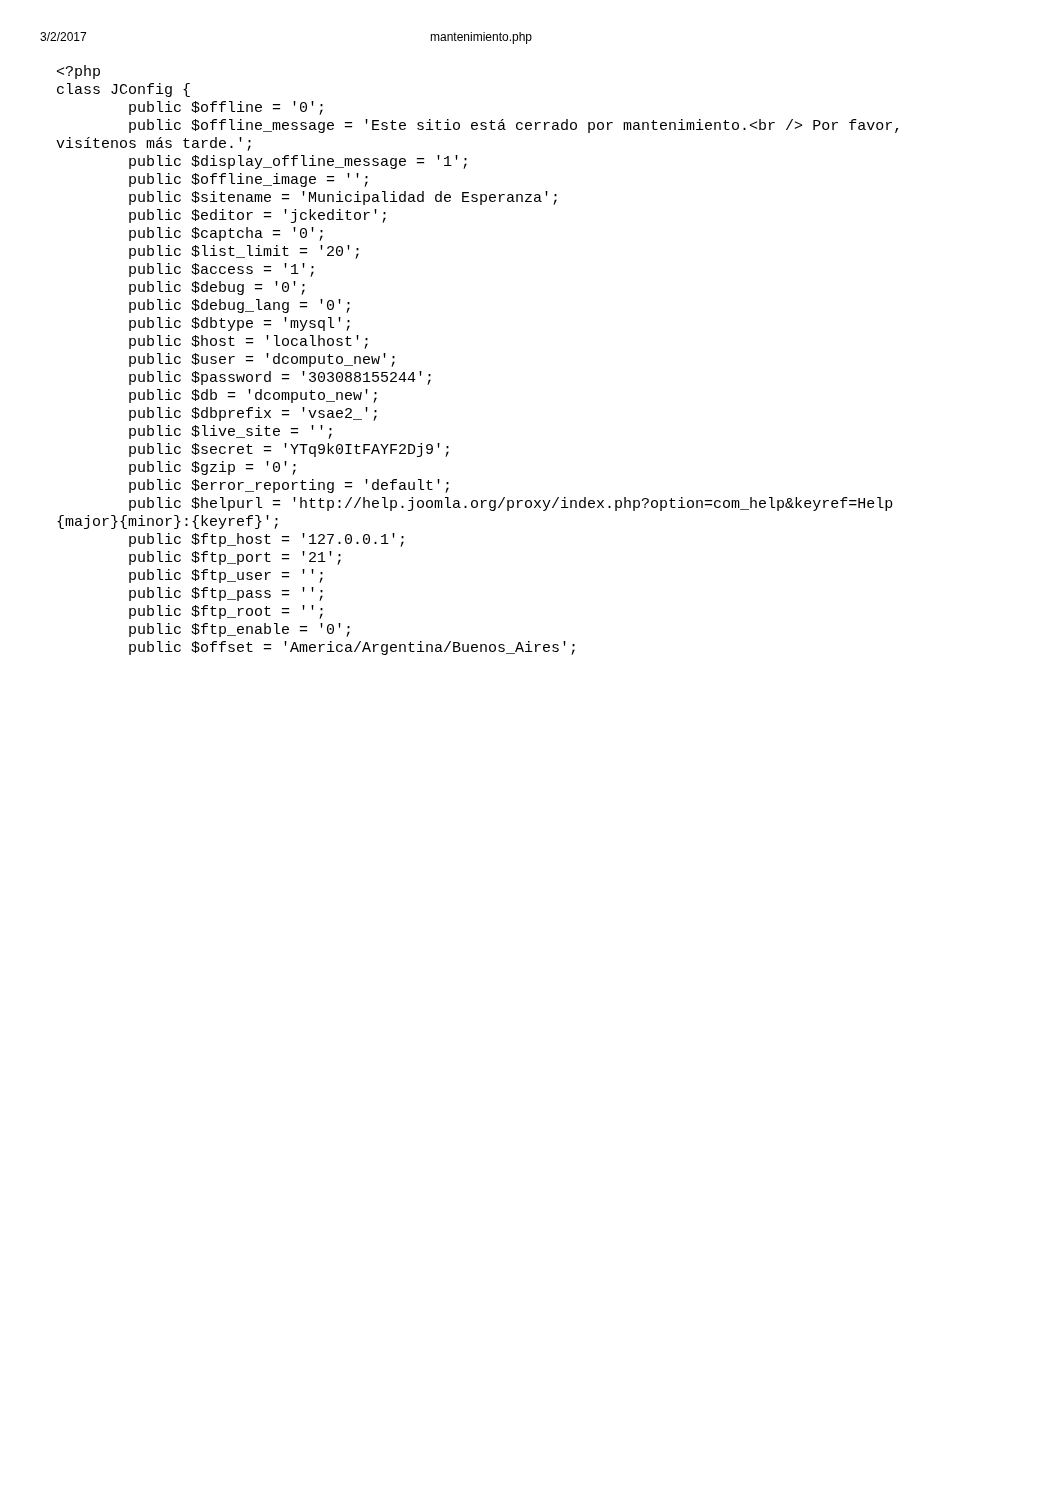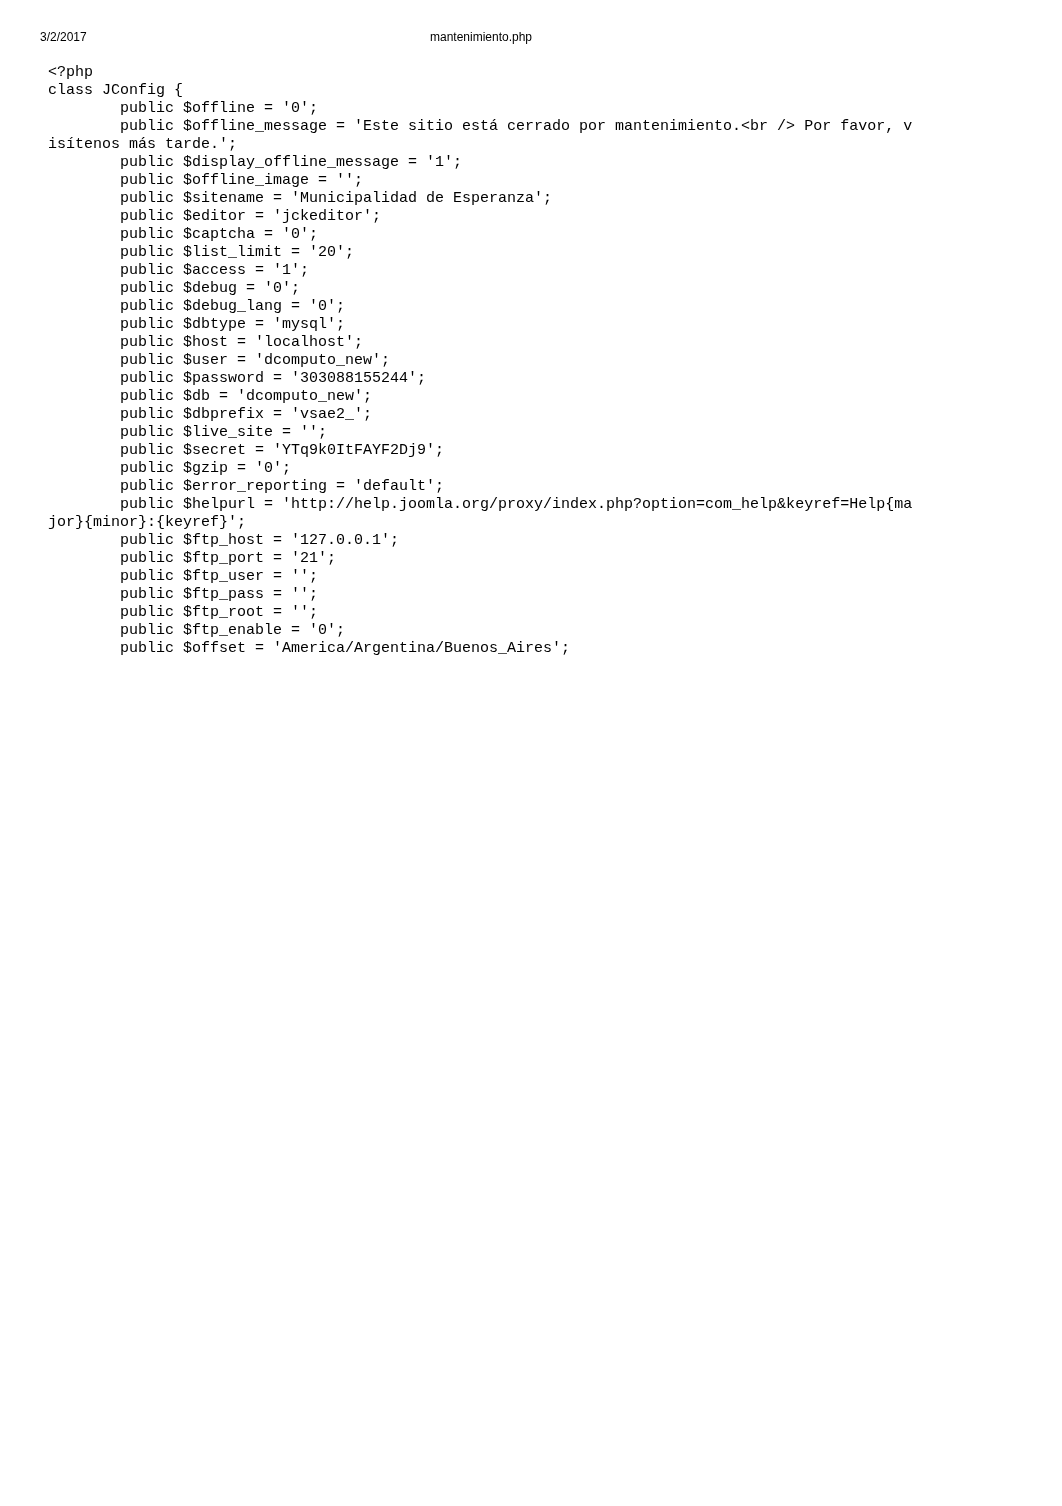--- a/index.html
+++ b/index.html
@@ -27,21 +27,21 @@
     position: absolute;
     left: 50%;
     transform: translateX(-50%);
   }
   pre.code {
     font-family: "Courier New", Courier, monospace;
     font-size: 15px;
     line-height: 1.2;
     white-space: pre-wrap;
     word-break: break-all;
-    margin: 8px;
+    margin: 16px;
   }
 </style>
 </head>
 <body>
 
 <div class="page">
   <div class="header">
     <span>3/2/2017</span>
     <span class="title">mantenimiento.php</span>
   </div>

